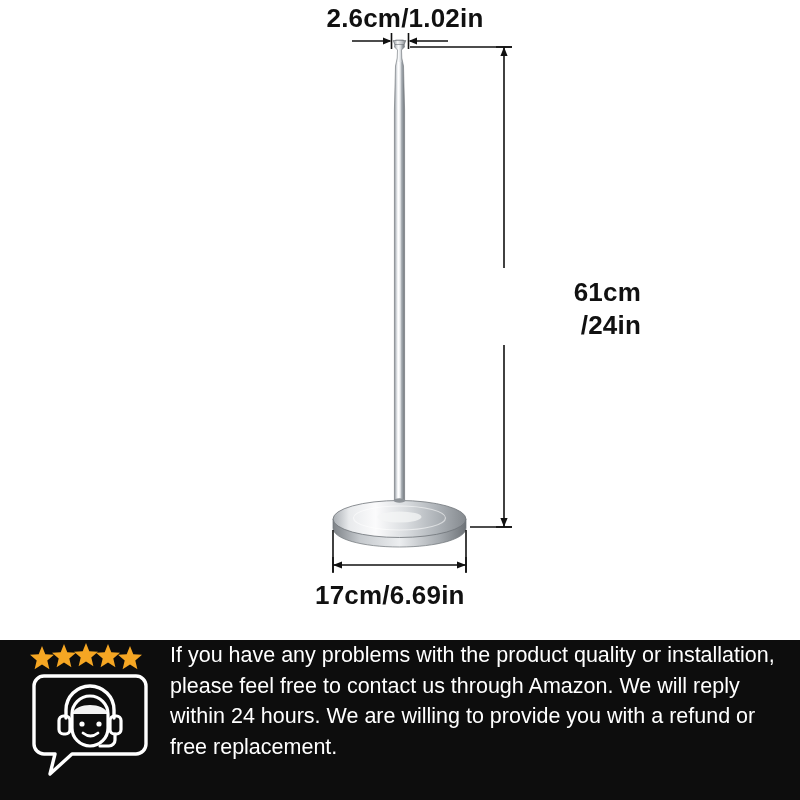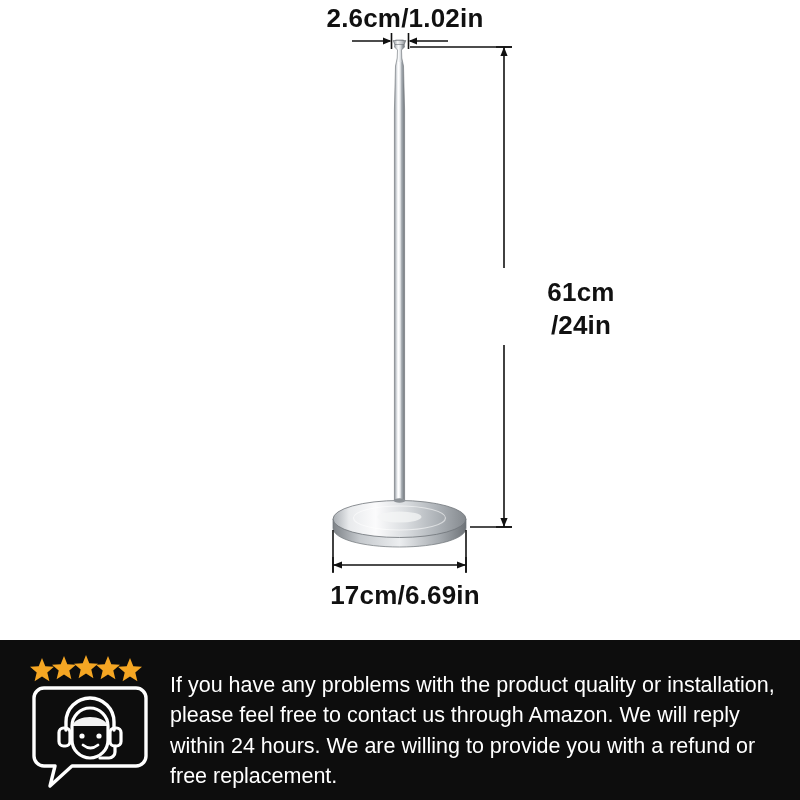--- a/index.html
+++ b/index.html
@@ -39,41 +39,40 @@
     left: 320px;
     top: 2px;
     width: 170px;
     text-align: center;
   }
 
   #bottom-dim {
     left: 315px;
     top: 579px;
     width: 180px;
-    text-align: center;
   }
 
   #right-dim {
     left: 521px;
     top: 276px;
     width: 120px;
-    text-align: center;
+    text-align: right;
   }
 
   
   #footer {
     position: absolute;
     left: 0;
     top: 640px;
     width: 800px;
     height: 160px;
     background: #0d0d0d;
     display: flex;
-    align-items: flex-end;
-    padding: 8px 14px;
+    align-items: flex-start;
+    padding: 0 14px;
     box-sizing: border-box;
   }
 
   #footer-badge {
     width: 150px;
     height: 140px;
     flex: 0 0 150px;
     position: relative;
   }
 

